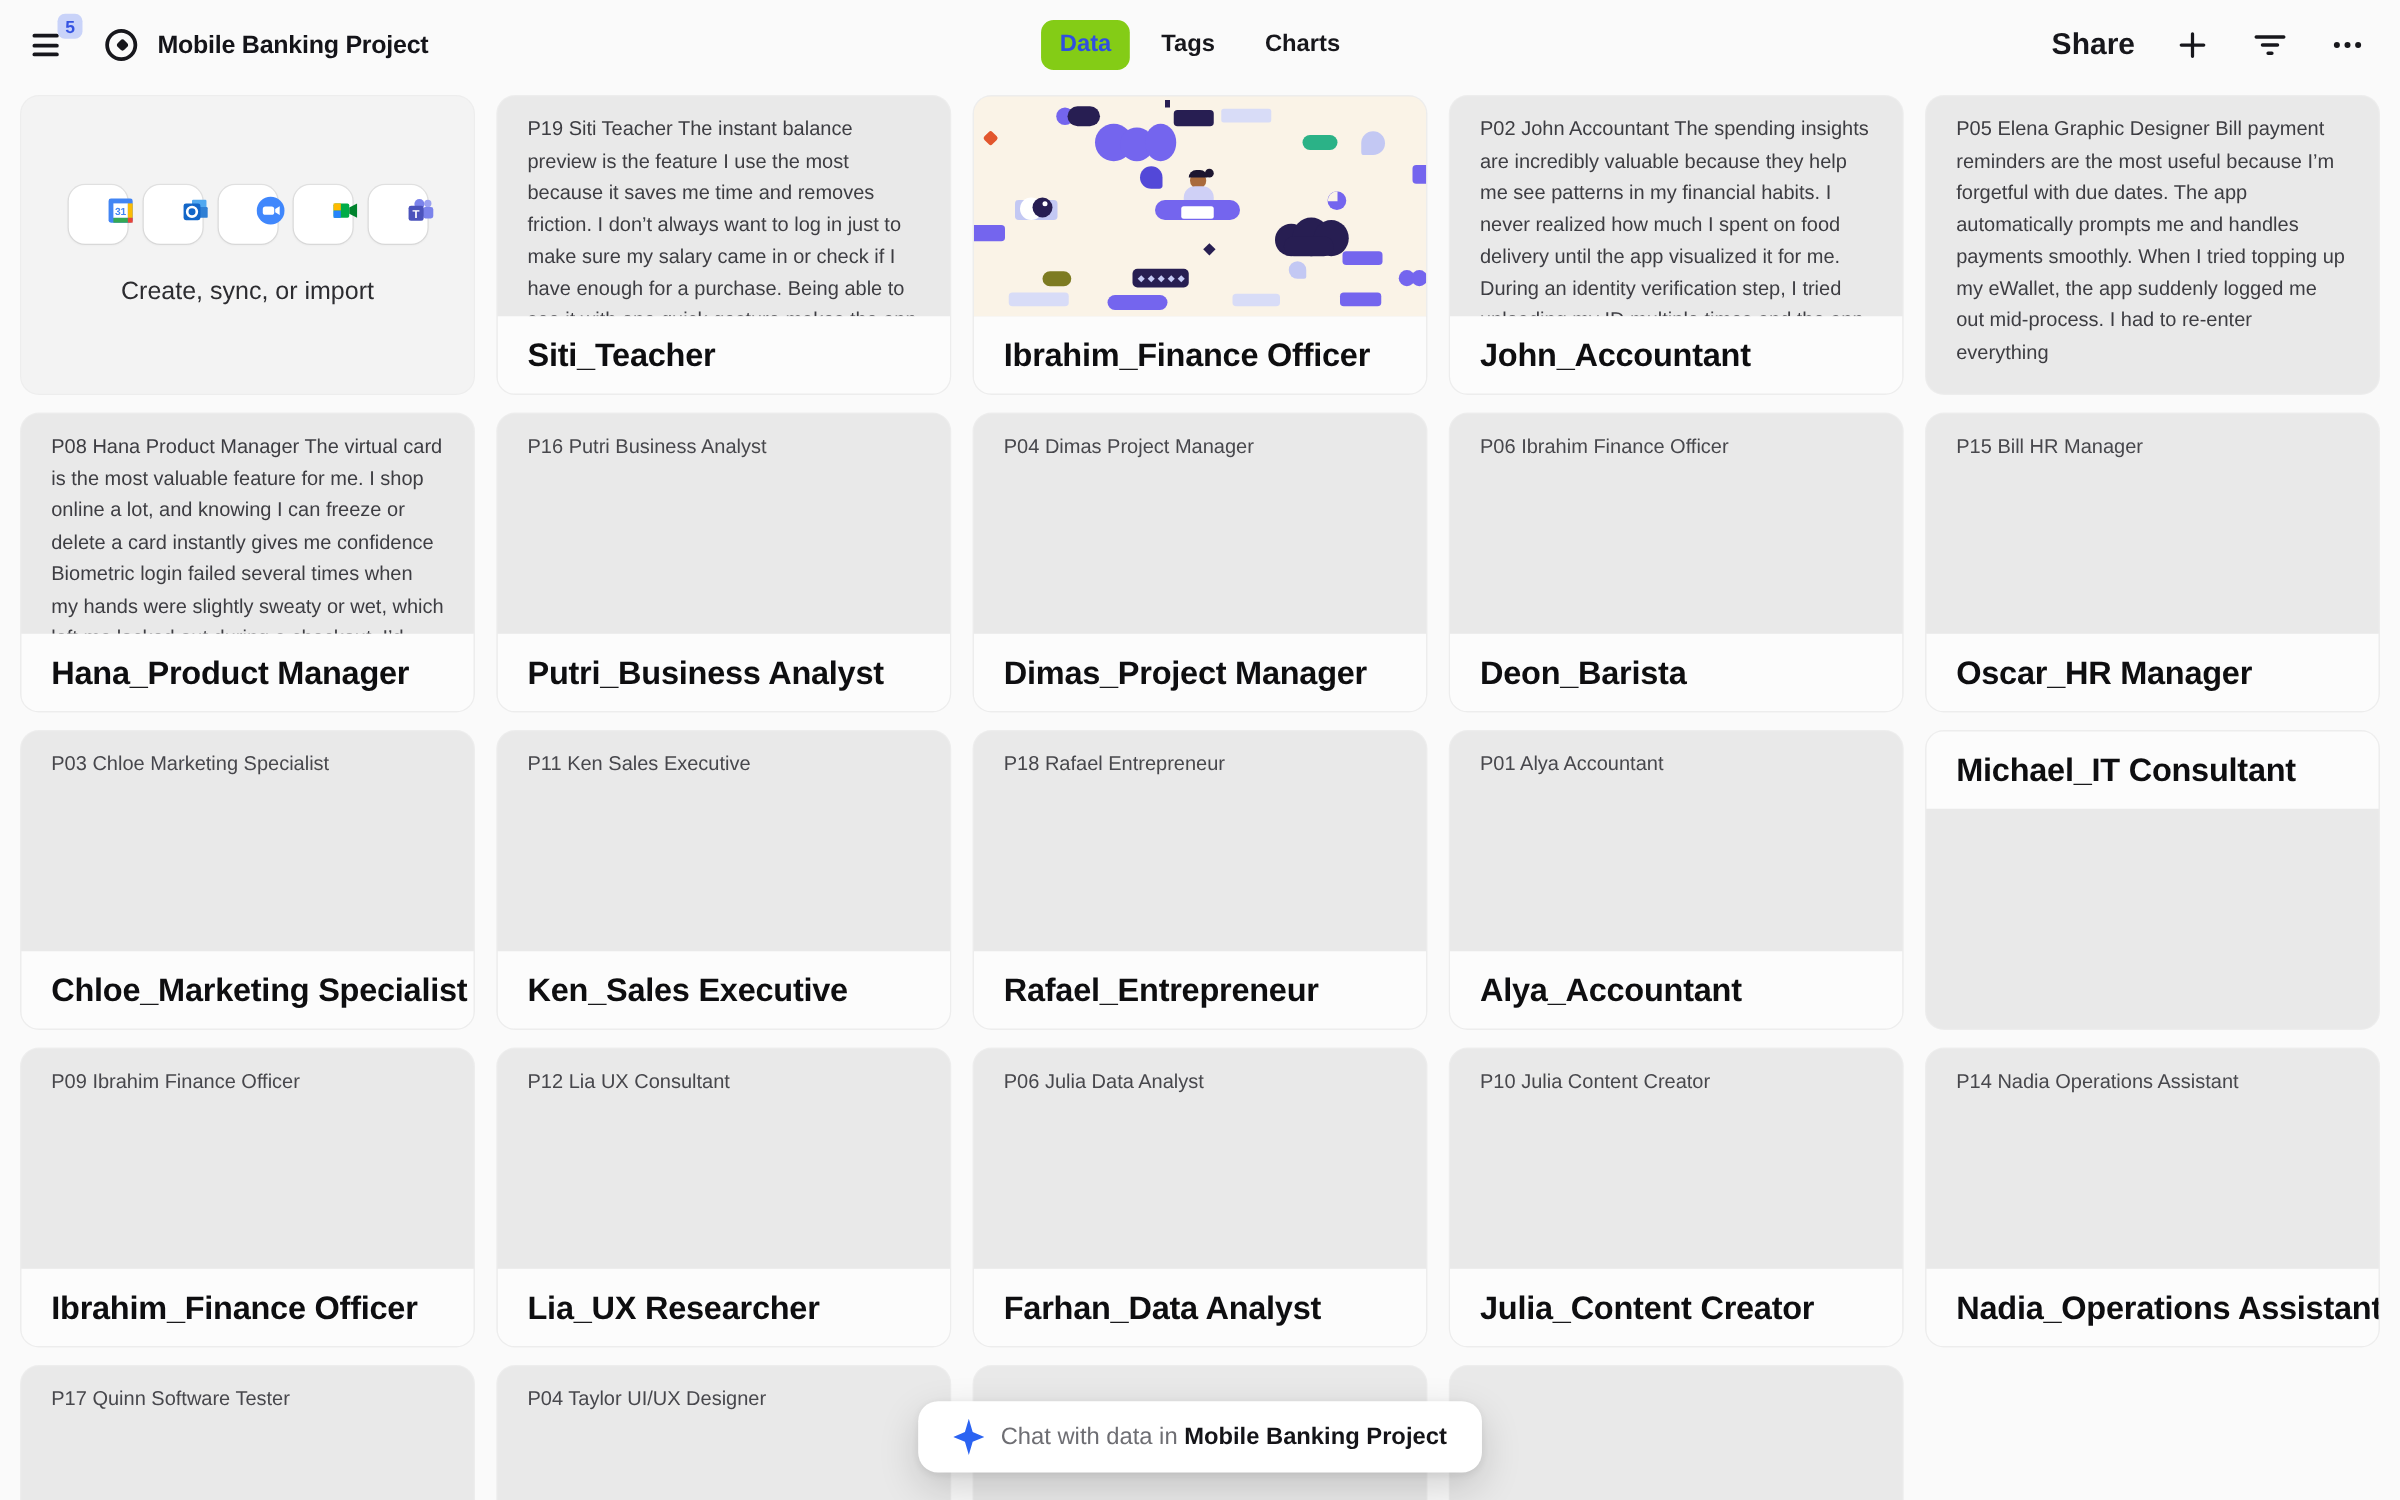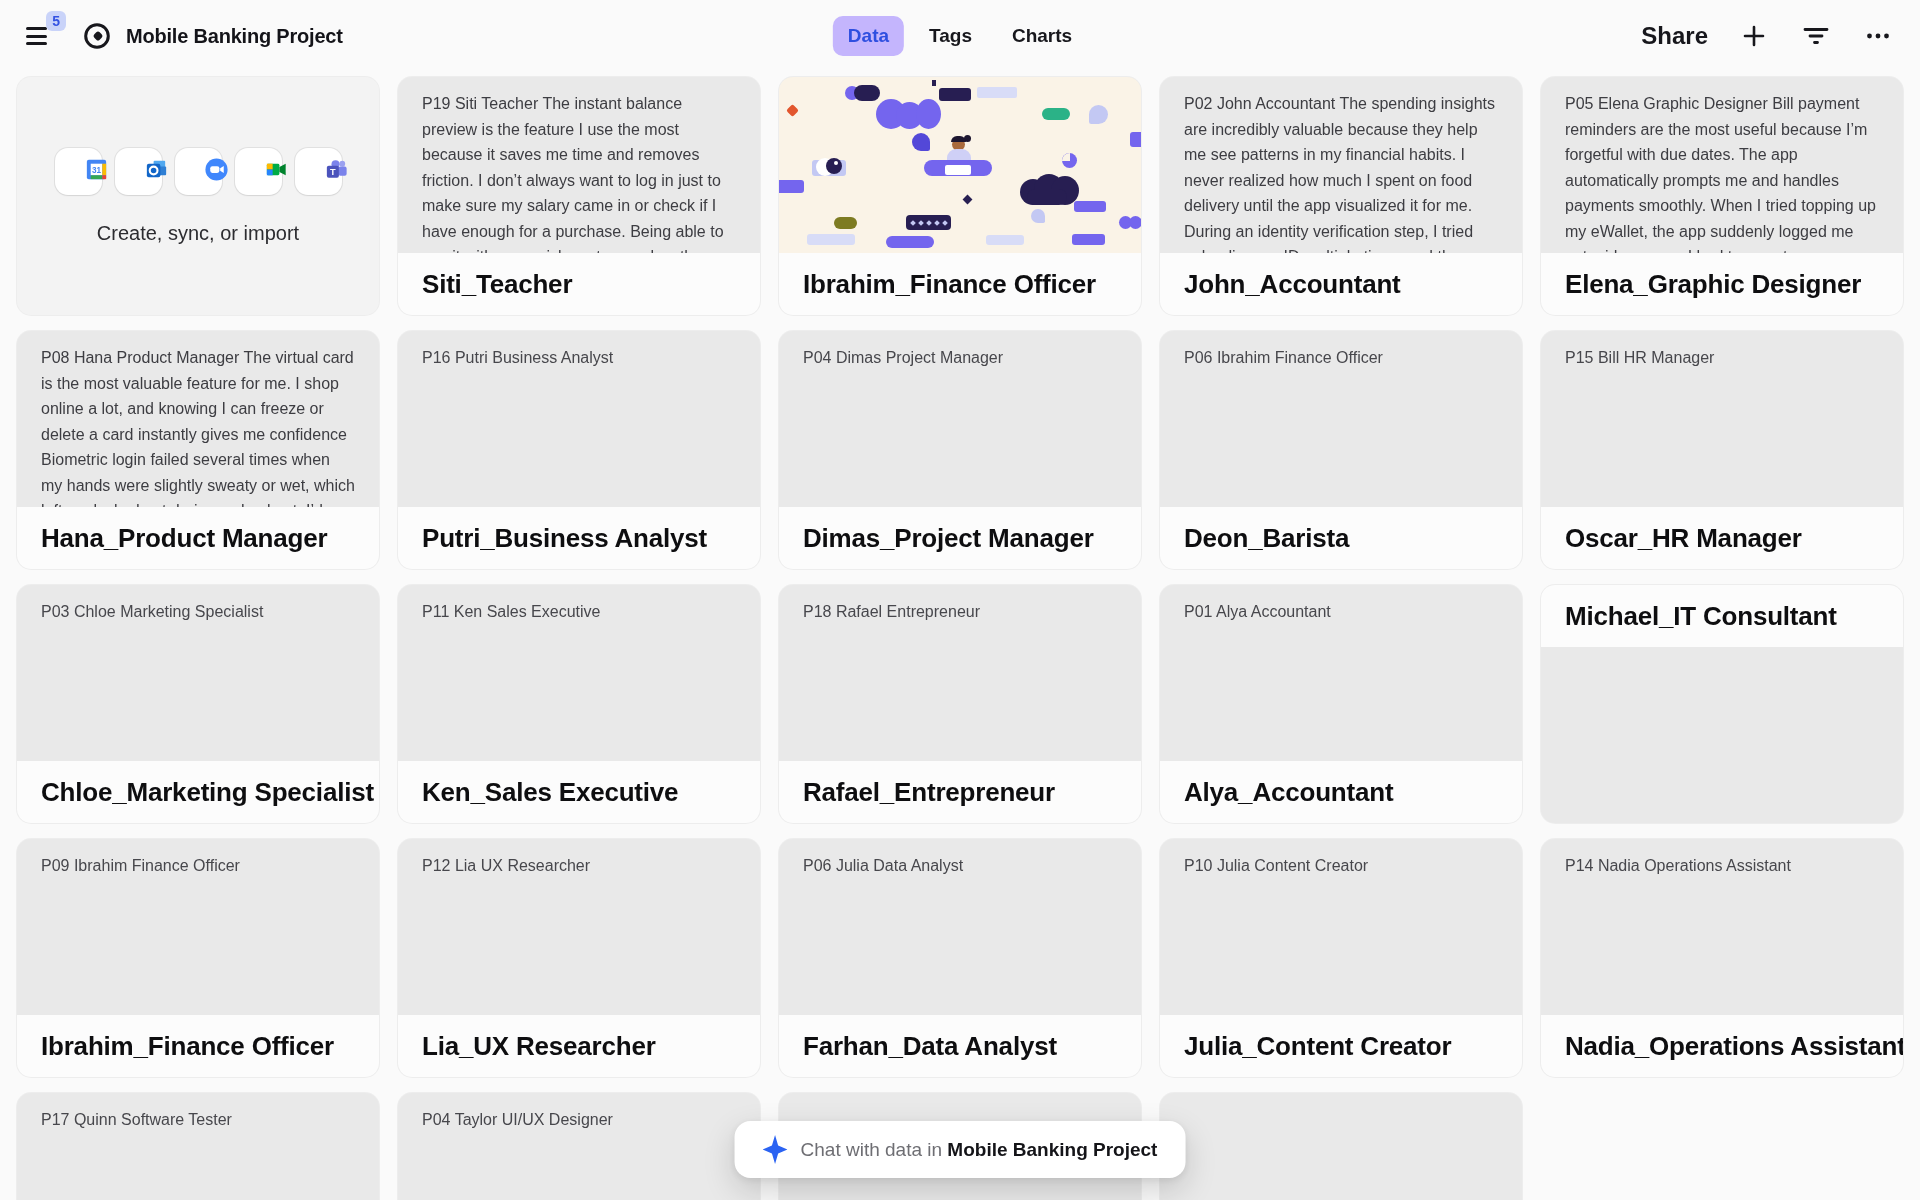--- a/index.html
+++ b/index.html
@@ -20,21 +20,21 @@
     position:absolute; top:-10px; right:-12px;
     background:#c9d3f9; color:#3453e2;
     font-size:14px; font-weight:700; line-height:1;
     padding:3px 6px; border-radius:6px;
   }
   .logo { margin-left:28px; display:flex; align-items:center; }
   .proj-title { margin-left:14px; font-size:20px; font-weight:700; letter-spacing:-0.2px; color:#141419; }
 
   .tabs { position:absolute; left:50%; top:50%; transform:translate(-50%,-50%); display:flex; align-items:center; gap:10px; }
   .tab { font-size:19px; font-weight:600; color:#17171c; padding:9px 15px; border-radius:10px; cursor:pointer; white-space:nowrap; }
-  .tab.active { background:#c4b5fd; color:#2f4fe0; }
+  .tab.active { background:#84cc16; color:#2f4fe0; }
 
   .topbar-right { margin-left:auto; display:flex; align-items:center; gap:30px; }
   .share-btn { font-size:24px; font-weight:600; color:#17171c; cursor:pointer; }
   .icon-btn { width:32px; height:32px; display:flex; align-items:center; justify-content:center; cursor:pointer; }
 
   
   .grid { display:grid; grid-template-columns:repeat(5,1fr); gap:16px 19px; padding:5px 17px 0; }
   .card {
     height:238px; border-radius:14px; overflow:hidden;
     background:#e9e9e9; display:flex; flex-direction:column;
@@ -244,21 +244,20 @@
   <div class="sh c-pur" style="left:293px;top:157px;width:33px;height:11px;border-radius:3px"></div>
 </div>
       <div class="card-footer">Ibrahim_Finance Officer</div>
     </div>
     <div class="card">
       <div class="preview">P02 John Accountant The spending insights are incredibly valuable because they help me see patterns in my financial habits. I never realized how much I spent on food delivery until the app visualized it for me. During an identity verification step, I tried uploading my ID multiple times and the app kept crashing</div>
       <div class="card-footer">John_Accountant</div>
     </div>
     <div class="card">
       <div class="preview">P05 Elena Graphic Designer Bill payment reminders are the most useful because I’m forgetful with due dates. The app automatically prompts me and handles payments smoothly. When I tried topping up my eWallet, the app suddenly logged me out mid-process. I had to re-enter everything</div>
-      <div class="card-footer">Elena_Graphic Designer</div>
     </div>
     <div class="card">
       <div class="preview">P08 Hana Product Manager The virtual card is the most valuable feature for me. I shop online a lot, and knowing I can freeze or delete a card instantly gives me confidence Biometric login failed several times when my hands were slightly sweaty or wet, which left me locked out during a checkout. I’d simplify</div>
       <div class="card-footer">Hana_Product Manager</div>
     </div>
     <div class="card">
       <div class="preview line-preview">P16 Putri Business Analyst</div>
       <div class="card-footer">Putri_Business Analyst</div>
     </div>
     <div class="card">
@@ -290,21 +289,21 @@
       <div class="card-footer">Alya_Accountant</div>
     </div>
     <div class="card">
       <div class="card-footer">Michael_IT Consultant</div>
     </div>
     <div class="card">
       <div class="preview line-preview">P09 Ibrahim Finance Officer</div>
       <div class="card-footer">Ibrahim_Finance Officer</div>
     </div>
     <div class="card">
-      <div class="preview line-preview">P12 Lia UX Researcher</div>
+      <div class="preview line-preview">P12 Lia UX Consultant</div>
       <div class="card-footer">Lia_UX Researcher</div>
     </div>
     <div class="card">
       <div class="preview line-preview">P06 Julia Data Analyst</div>
       <div class="card-footer">Farhan_Data Analyst</div>
     </div>
     <div class="card">
       <div class="preview line-preview">P10 Julia Content Creator</div>
       <div class="card-footer">Julia_Content Creator</div>
     </div>

